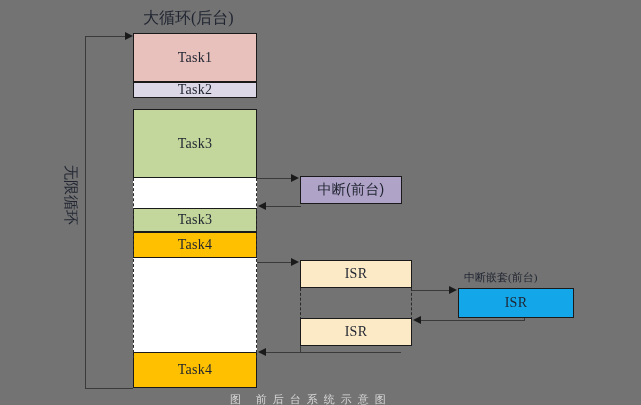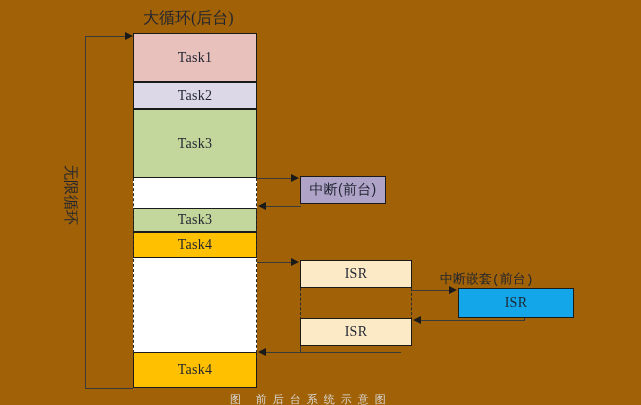--- a/index.html
+++ b/index.html
@@ -4,21 +4,21 @@
 <style>
   html, body {
     margin: 0;
     padding: 0;
     background: #ffffff;
   }
   #canvas {
     position: relative;
     width: 641px;
     height: 405px;
-    background: #a16207;
+    background: #737373;
     font-family: "Liberation Serif", "DejaVu Serif", serif;
     overflow: hidden;
   }
   .box {
     position: absolute;
     box-sizing: border-box;
     border: 1.2px solid #1a1a1a;
     display: flex;
     align-items: center;
     justify-content: center;
@@ -90,21 +90,21 @@
   <div class="hline" style="left:85px; top:36px; width:41px;"></div>
   <div class="arrowhead arrow-right" style="left:125px; top:31.5px;"></div>
   <div class="hline" style="left:85px; top:388px; width:48px;"></div>
 
   <div class="vlabel" style="left:80px; top:165px;">无限循环</div>
 
   <div class="box" style="left:133px; top:33px; width:124px; height:49px; background:#e8c0bc;justify-content:center;">
     <span>Task1</span>
   </div>
 
-  <div class="box" style="left:133px; top:82px; width:124px; height:27px; background:#dcd8e8;">
+  <div class="box" style="left:133px; top:82px; width:124px; height:16px; background:#dcd8e8;">
     <span>Task2</span>
   </div>
 
   <div class="box" style="left:133px; top:109px; width:124px; height:69px; background:#c3d69b;">
     <span>Task3</span>
   </div>
 
   <div class="blank-box" style="left:133px; top:178px; width:124px; height:30px; background:#ffffff;"></div>
 
   <div class="box" style="left:133px; top:208px; width:124px; height:24px; background:#c3d69b;">
@@ -120,21 +120,21 @@
   <div class="box" style="left:133px; top:352px; width:124px; height:36px; background:#ffc000;">
     <span>Task4</span>
   </div>
 
   <div class="dash" style="left:133px; top:178px; height:180px;"></div>
   <div class="dash" style="left:256px; top:178px; height:180px;"></div>
 
   <div class="hline" style="left:257px; top:178px; width:35px;"></div>
   <div class="arrowhead arrow-right" style="left:291px; top:173.5px;"></div>
 
-  <div class="box" style="left:300px; top:176px; width:86px; height:28px; background:#b0a3c8; font-size:14px;
+  <div class="box" style="left:300px; top:176px; width:102px; height:28px; background:#b0a3c8; font-size:14px;
               font-family:'Liberation Sans', sans-serif;text-align:center;">
     <span>中断(前台)</span>
   </div>
 
   <div class="hline" style="left:265px; top:206px; width:36px;"></div>
   <div class="arrowhead arrow-left" style="left:258px; top:201.5px;"></div>
 
   <div class="hline" style="left:257px; top:262px; width:35px;"></div>
   <div class="arrowhead arrow-right" style="left:291px; top:257.5px;"></div>
 
@@ -146,21 +146,21 @@
   <div class="dash" style="left:411px; top:288px; height:32px;"></div>
 
   <div class="box" style="left:300px; top:318px; width:112px; height:28px; background:#fce9c6;">
     <span>ISR</span>
   </div>
 
   <div class="hline" style="left:265px; top:352px; width:136px;"></div>
   <div class="vline" style="left:300px; top:346px; height:7px;"></div>
   <div class="arrowhead arrow-left" style="left:258px; top:347.5px;"></div>
 
-  <div class="label" style="left:440px; top:270px; font-size:13px; font-family:Liberation Mono, monospace;">中断嵌套(前台)</div>
+  <div class="label" style="left:464px; top:270px; font-size:11px; font-family:Liberation Serif, serif;">中断嵌套(前台)</div>
 
   <div class="hline" style="left:412px; top:290px; width:38px;"></div>
   <div class="arrowhead arrow-right" style="left:449px; top:285.5px;"></div>
 
   <div class="box" style="left:458px; top:288px; width:116px; height:30px; background:#13a7ea;">
     <span>ISR</span>
   </div>
 
   <div class="hline" style="left:420px; top:320px; width:105px;"></div>
   <div class="vline" style="left:524px; top:318px; height:3px;"></div>

